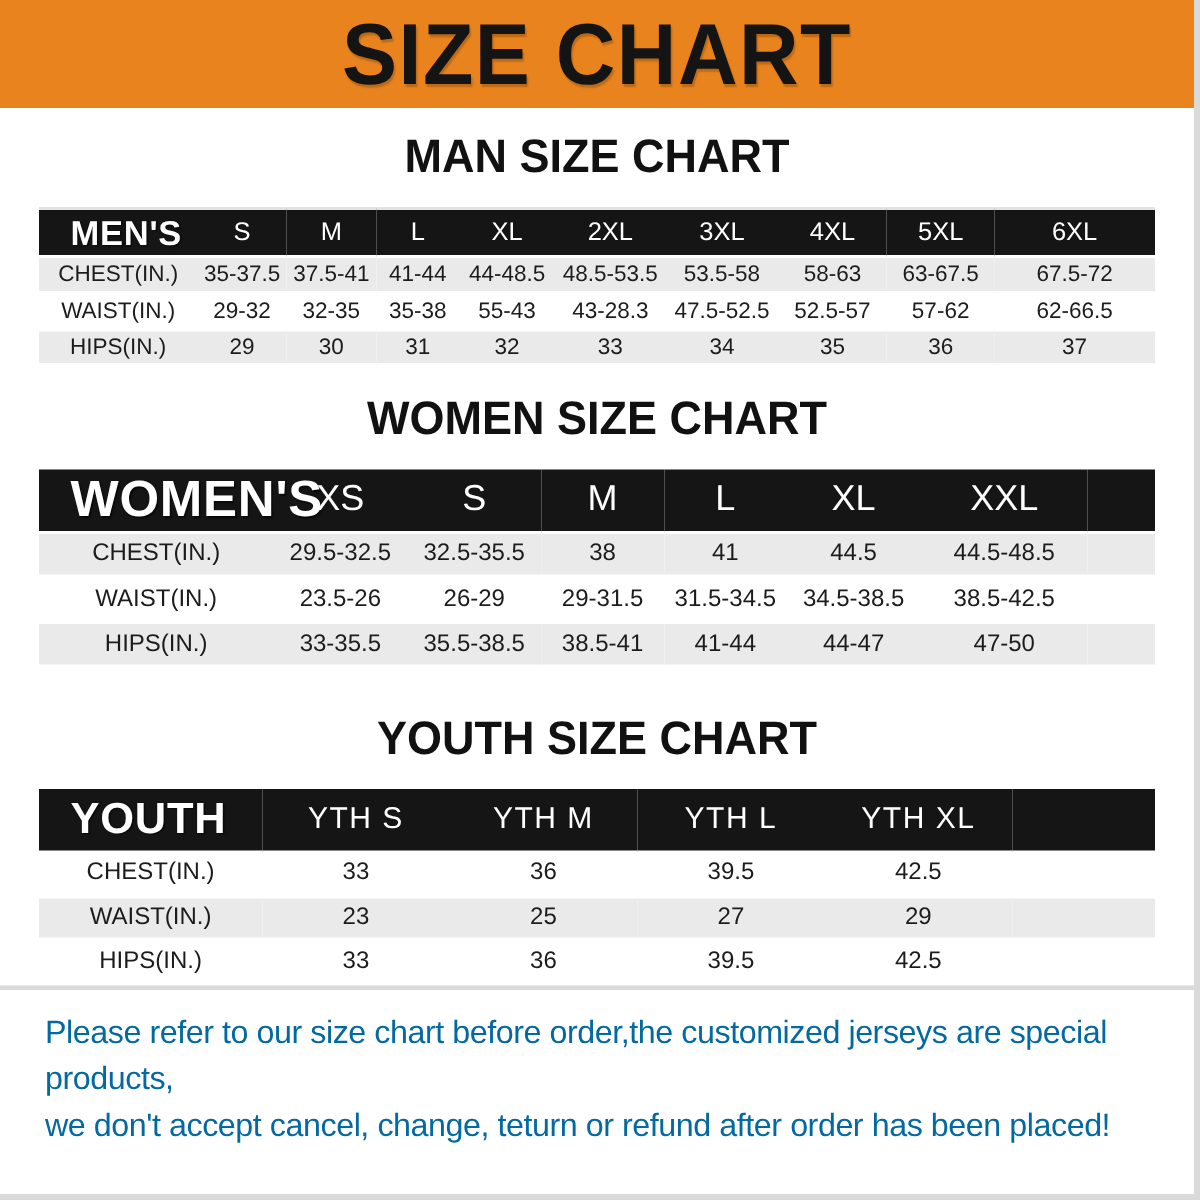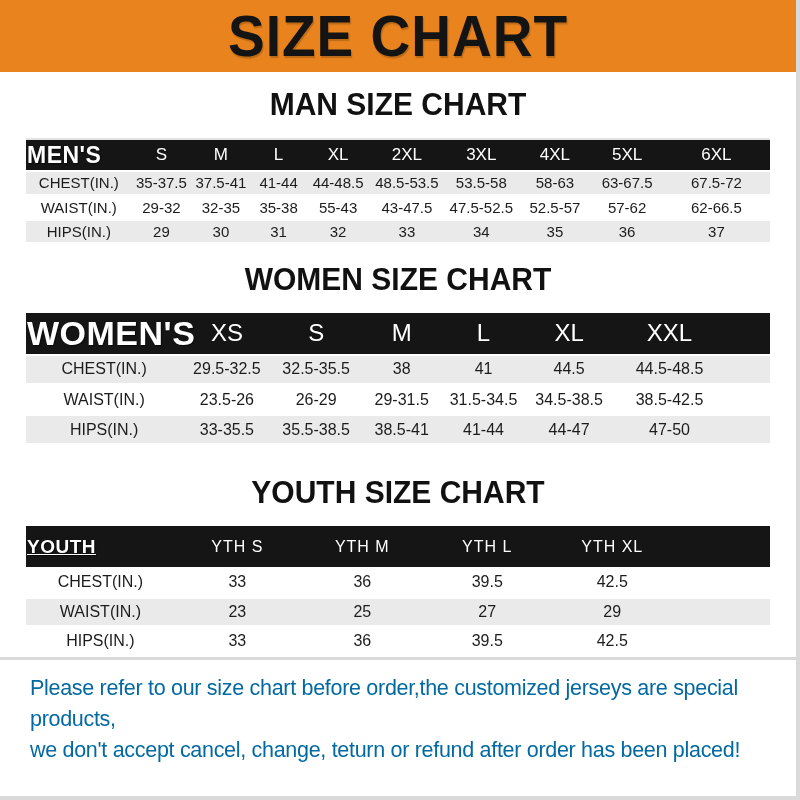--- a/index.html
+++ b/index.html
@@ -43,41 +43,41 @@
     width: 744px; margin: 16px auto 0 auto;
     border-collapse: collapse; table-layout: fixed;
   }
   table.men { border-top: 2px solid #e3e3e3; }
   .size-table thead th {
     background: #151515; color: #ffffff;
     font-weight: normal; text-align: center;
     border-bottom: 2px solid #ffffff;
   }
   .size-table thead th.corner-cell {
-    text-align: left; padding-left: 1px;
+    text-align: left; padding-left: 21px;
     font-weight: bold; letter-spacing: 0.5px;
     text-shadow: 1px 1px 1px rgba(0,0,0,0.6);
   }
   .size-table td {
     text-align: center; color: #1c1c1c;
     background: #ffffff;
     border-bottom: 3px solid #ffffff;
   }
   .size-table tr.alt td { background: #EAEAEA; }
   
   .men th { height: 32px; font-size: 17px; }
   .men th.corner-cell { font-size: 23px; }
   .men td { height: 24px; font-size: 15px; }
   
   .women th { height: 42px; font-size: 24px; }
   .women th.corner-cell { font-size: 34px; }
   .women td { height: 30px; font-size: 16px; }
   
-  .youth th { height: 42px; font-size: 16px; letter-spacing: 1px; }
-  .youth th.corner-cell { font-size: 19px; letter-spacing: 2px; text-decoration: underline; }
+  .youth th { height: 42px; font-size: 20px; letter-spacing: 1px; }
+  .youth th.corner-cell { font-size: 29px; letter-spacing: 2px; }
   .youth td { height: 29px; font-size: 16px; }
   
   .bottom-divider { width: 800px; height: 3px; background: #d9d9d9; margin-top: 0px; }
   .footer-note {
     margin: 13px 20px 0 30px;
     color: #0369a1;
     font-size: 21.5px; line-height: 31px; letter-spacing: -0.3px;
   }
 </style>
 </head>
@@ -130,21 +130,21 @@
           <td>58-63</td>
           <td>63-67.5</td>
           <td>67.5-72</td>
         </tr>
         <tr>
           <td>WAIST(IN.)</td>
           <td>29-32</td>
           <td>32-35</td>
           <td>35-38</td>
           <td>55-43</td>
-          <td>43-47.5</td>
+          <td>43-28.3</td>
           <td>47.5-52.5</td>
           <td>52.5-57</td>
           <td>57-62</td>
           <td>62-66.5</td>
         </tr>
         <tr class="alt">
           <td>HIPS(IN.)</td>
           <td>29</td>
           <td>30</td>
           <td>31</td>

